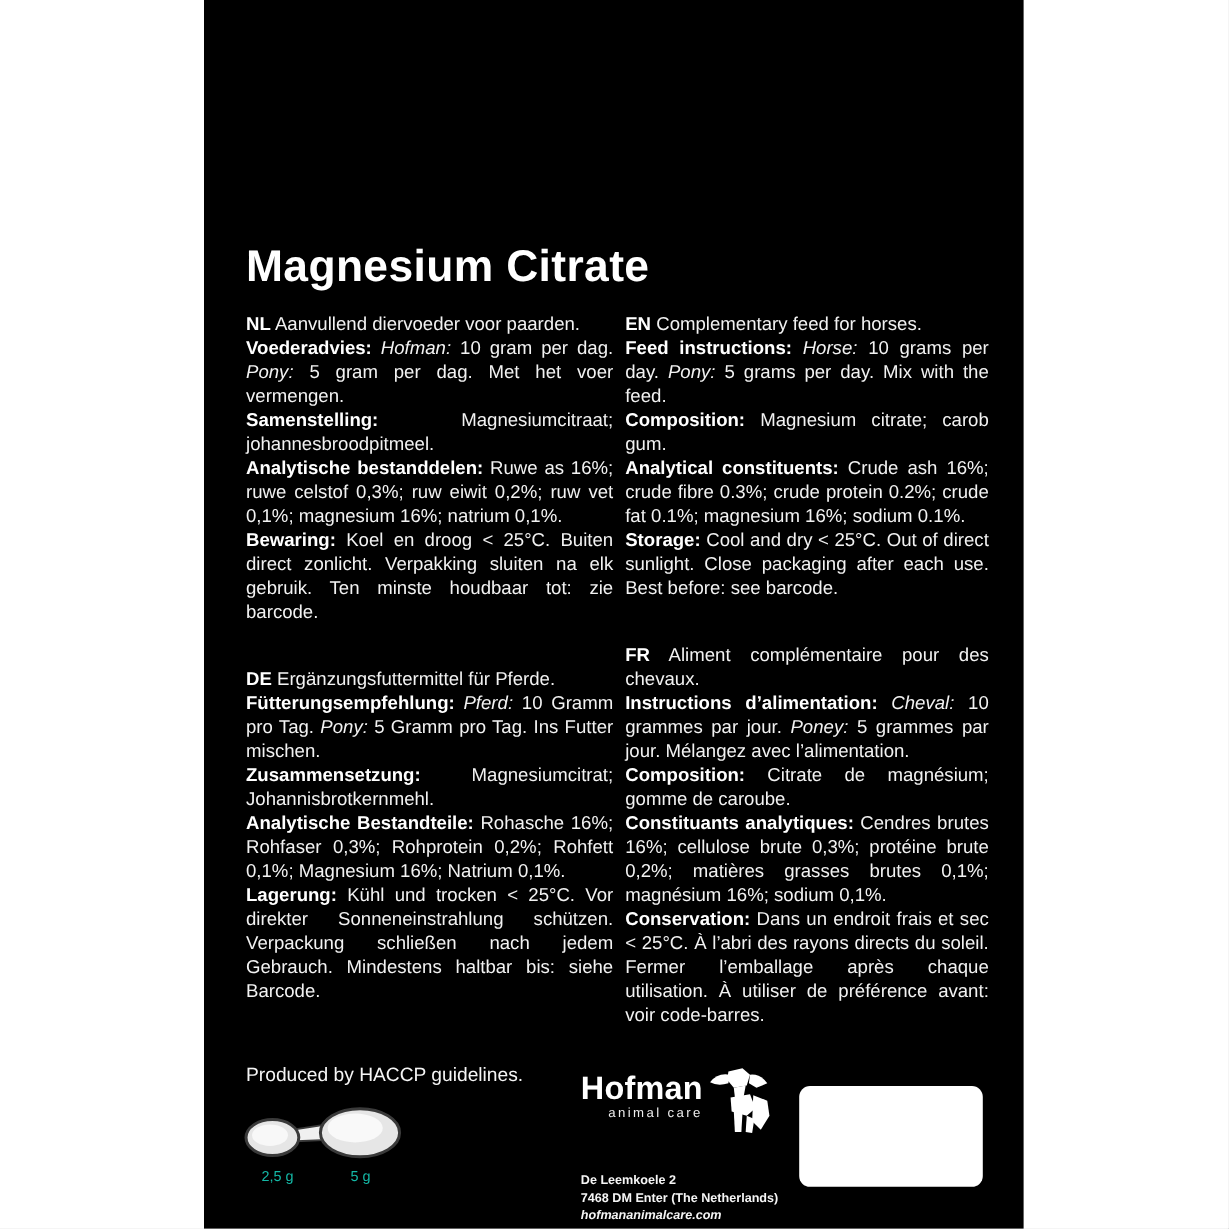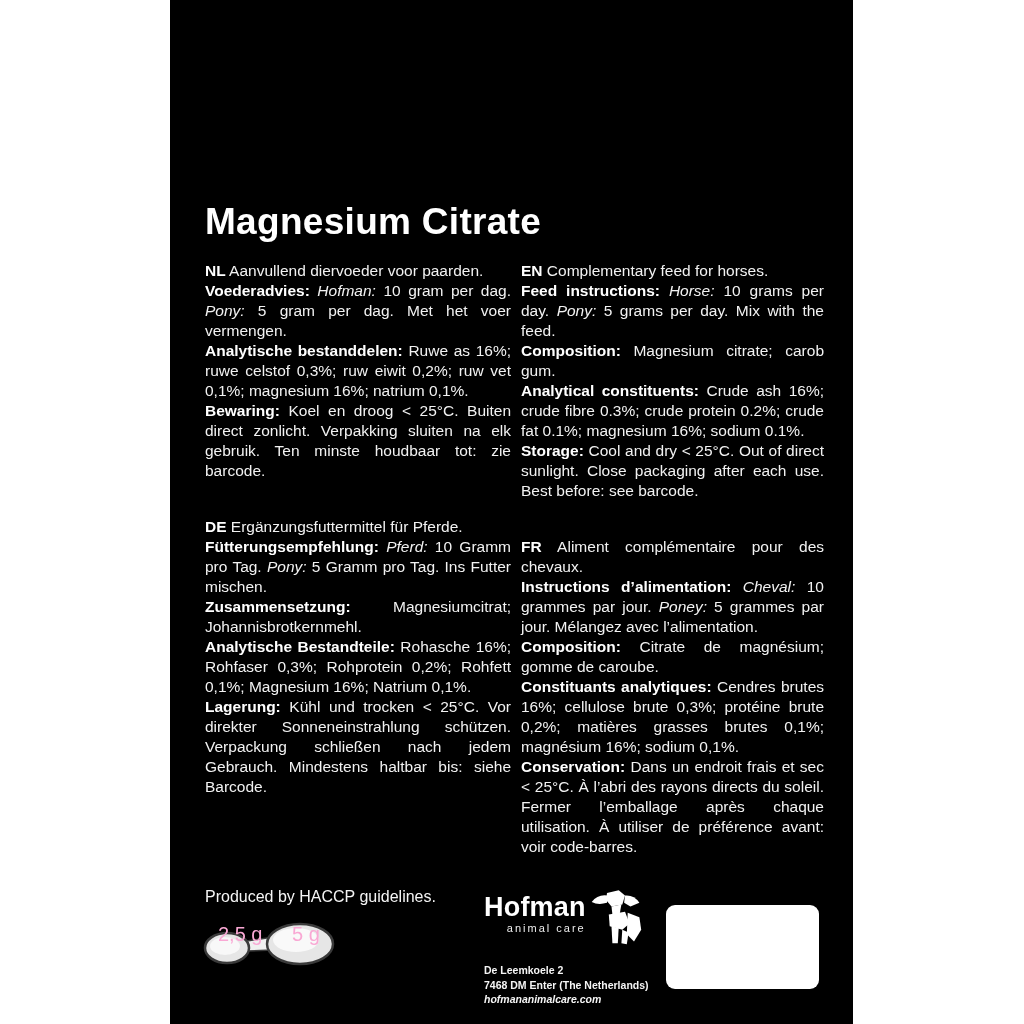--- a/index.html
+++ b/index.html
@@ -27,54 +27,55 @@
   .lang-section + .lang-section { margin-top:36px; }
   .col p { margin:0; }
   .seg-b { font-weight:bold; color:#ffffff; }
   .seg-i { font-style:italic; }
   .produced {
     position:absolute; left:35px; top:887px;
     font-size:16px; line-height:20px; color:#f5f5f5;
   }
   .scoop-svg { position:absolute; left:33px; top:922px; }
   .scoop-label {
-    position:absolute; top:923px; font-size:20px; color:#f9a8d4;
+    position:absolute; top:973px; font-size:12px; color:#14b8a6;
   }
   .scoop-label.small { left:48px; }
   .scoop-label.large { left:122px; }
   .brand { position:absolute; left:314px; top:893px; }
   .brand-row { display:flex; align-items:flex-start; }
   .brand-name {
     font-size:27px; font-weight:bold; color:#ffffff;
     line-height:28px; letter-spacing:0.2px;
   }
   .brand-tagline {
     font-size:11px; letter-spacing:2px; color:#ededed;
     text-align:right; margin-top:1px;
   }
   .goat { margin-left:3px; margin-top:-4px; }
-  .address { margin-top:14px; font-size:10.5px; font-weight:bold; line-height:14.6px; color:#f5f5f5; }
+  .address { margin-top:28px; font-size:10.5px; font-weight:bold; line-height:14.6px; color:#f5f5f5; }
   .address .site { font-style:italic; }
   .barcode-box {
     position:absolute; left:496px; top:905px; width:153px; height:84px;
     background:#ffffff; border-radius:9px;
   }
 </style>
 </head>
 <body>
 
 <div class="page">
   <div class="label">
 
     <div class="title">Magnesium Citrate</div>
 
     <div class="col col-left">
         <div class="lang-section">
           <p><span class="seg-b">NL</span><span> Aanvullend diervoeder voor paarden.</span></p>
           <p><span class="seg-b">Voederadvies:</span><span> </span><span class="seg-i">Hofman:</span><span> 10 gram per dag. </span><span class="seg-i">Pony:</span><span> 5 gram per dag. Met het voer vermengen.</span></p>
+          <p><span class="seg-b">Samenstelling:</span><span> Magnesiumcitraat; johannesbroodpitmeel.</span></p>
           <p><span class="seg-b">Analytische bestanddelen:</span><span> Ruwe as 16%; ruwe celstof 0,3%; ruw eiwit 0,2%; ruw vet 0,1%; magnesium 16%; natrium 0,1%.</span></p>
           <p><span class="seg-b">Bewaring:</span><span> Koel en droog &lt; 25°C. Buiten direct zonlicht. Verpakking sluiten na elk gebruik. Ten minste houdbaar tot: zie barcode.</span></p>
         </div>
         <div class="lang-section">
           <p><span class="seg-b">DE</span><span> Ergänzungsfuttermittel für Pferde.</span></p>
           <p><span class="seg-b">Fütterungsempfehlung:</span><span> </span><span class="seg-i">Pferd:</span><span> 10 Gramm pro Tag. </span><span class="seg-i">Pony:</span><span> 5 Gramm pro Tag. Ins Futter mischen.</span></p>
           <p><span class="seg-b">Zusammensetzung:</span><span> Magnesiumcitrat; Johannisbrotkernmehl.</span></p>
           <p><span class="seg-b">Analytische Bestandteile:</span><span> Rohasche 16%; Rohfaser 0,3%; Rohprotein 0,2%; Rohfett 0,1%; Magnesium 16%; Natrium 0,1%.</span></p>
           <p><span class="seg-b">Lagerung:</span><span> Kühl und trocken &lt; 25°C. Vor direkter Sonneneinstrahlung schützen. Verpackung schließen nach jedem Gebrauch. Mindestens haltbar bis: siehe Barcode.</span></p>
         </div>

